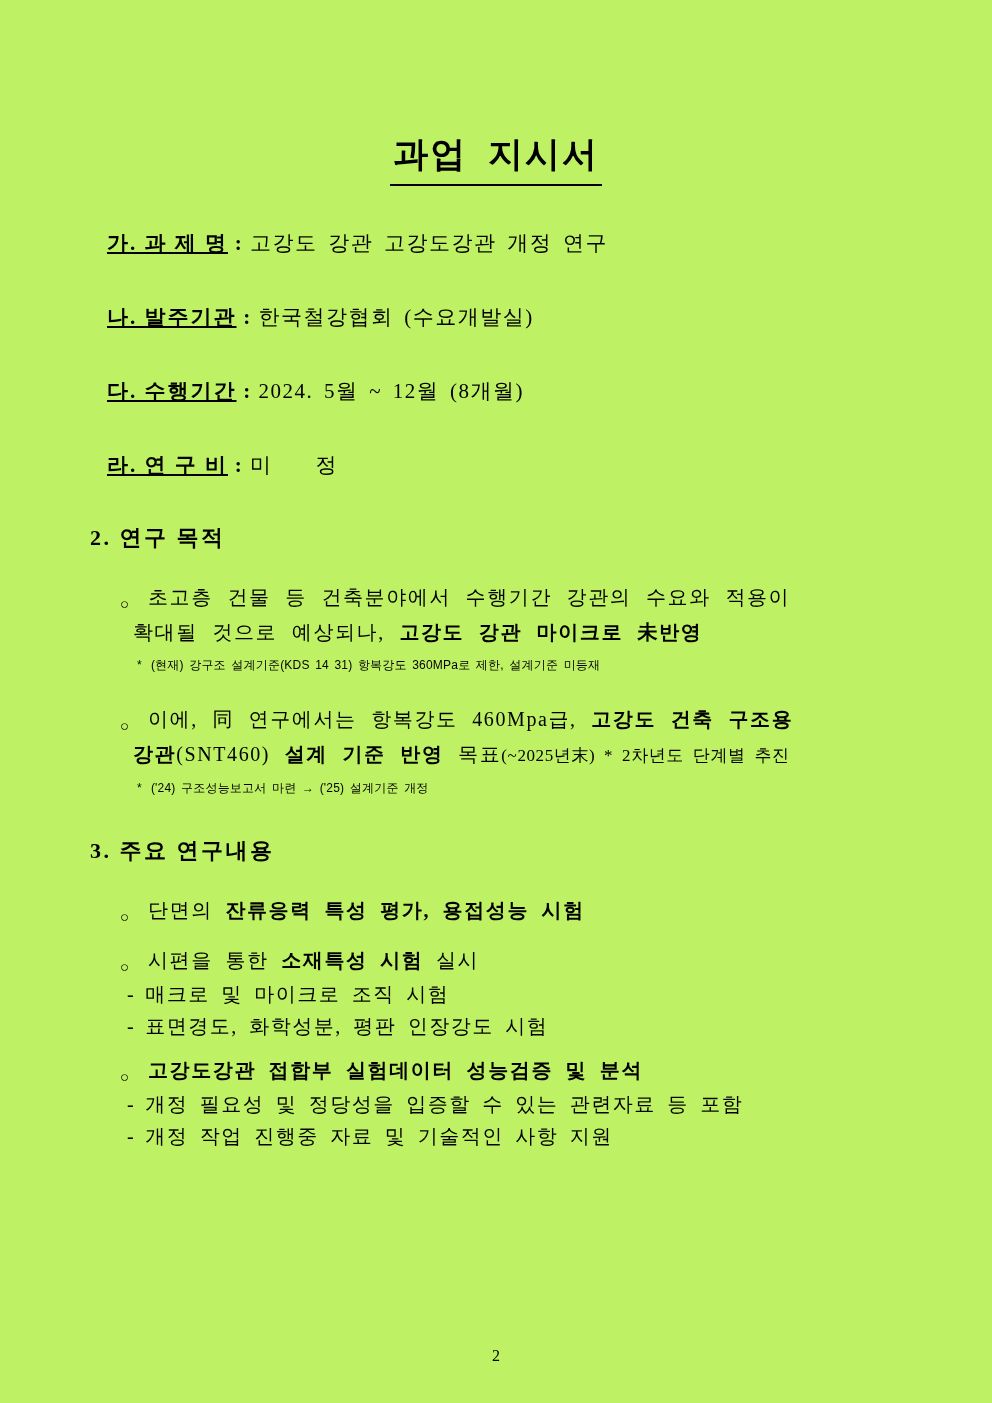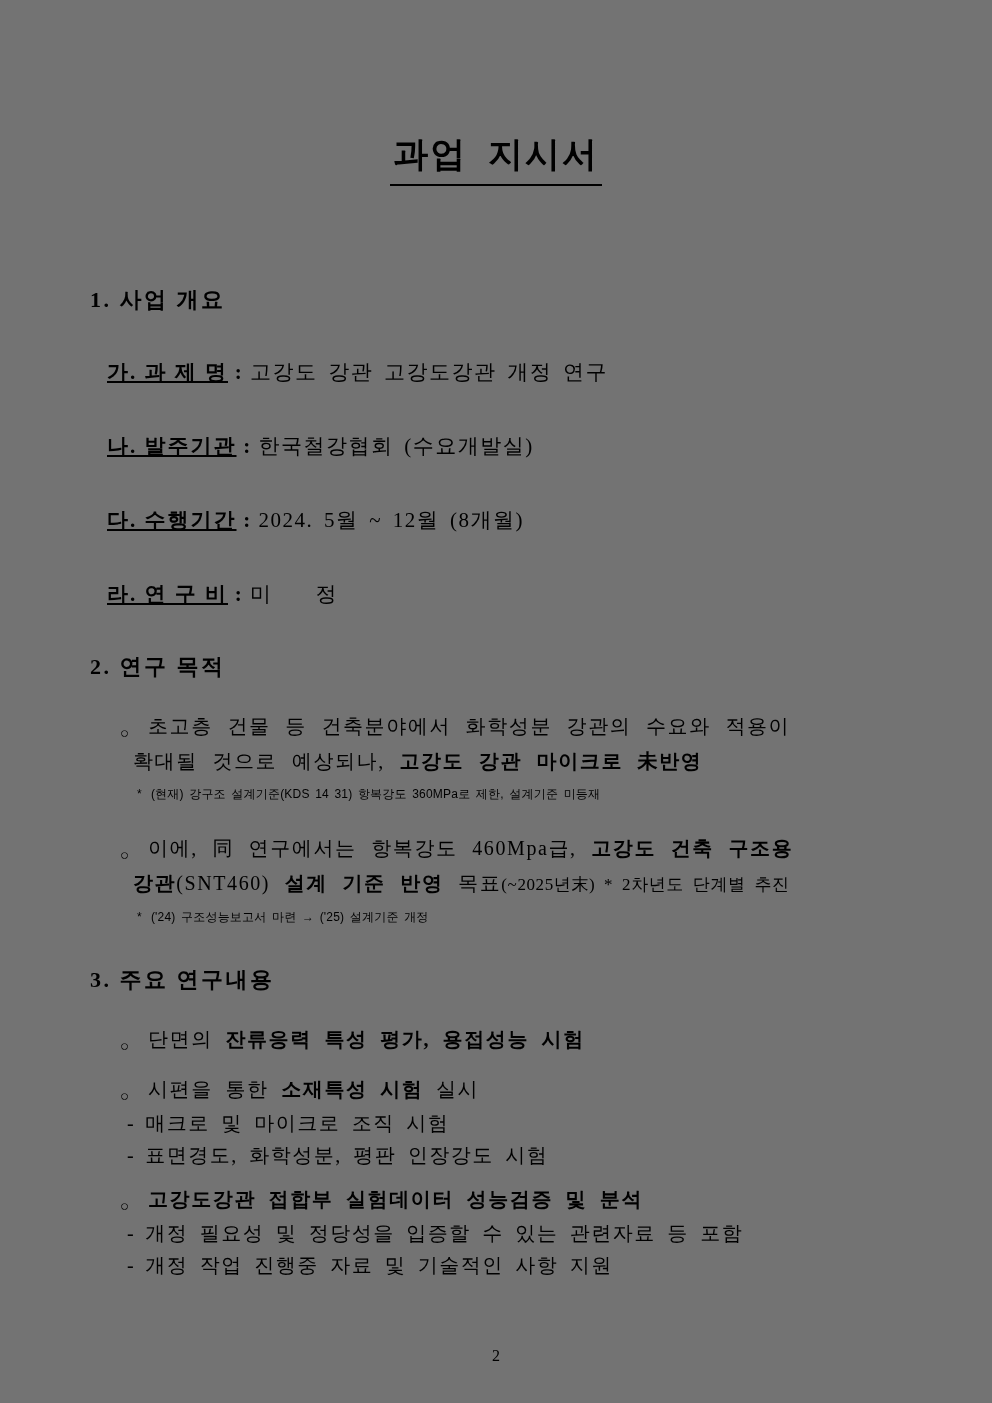--- a/index.html
+++ b/index.html
@@ -2,21 +2,21 @@
 <html><head>
 <meta charset="utf-8">
 <style>
   * { margin: 0; padding: 0; box-sizing: border-box; }
   html, body { background: #ffffff; }
   .page {
     position: relative;
     width: 992px;
     height: 1403px;
     margin: 0 auto;
-    background: #737373;
+    background: #bef264;
     color: #000000;
     font-family: "Liberation Serif", "DejaVu Serif", serif;
     overflow: hidden;
   }
 
   
   .title-wrap { padding-top: 131px; text-align: center; }
   .title-text {
     display: inline-block;
     font-size: 35px;
@@ -137,35 +137,34 @@
 </style>
 </head>
 <body>
 
 <div class="page">
 
   <div class="title-wrap">
     <span class="title-text">과업 지시서</span>
   </div>
 
-  <div class="sec-heading sec1-heading">1. 사업 개요</div>
 
   <div class="item item-1"><span class="item-label">가. 과 제 명</span><span class="item-sep"> : </span><span class="item-value">고강도 강관 고강도강관 개정 연구</span></div>
 
   <div class="item item-2"><span class="item-label">나. 발주기관</span><span class="item-sep"> : </span><span class="item-value">한국철강협회 (수요개발실)</span></div>
 
   <div class="item item-3"><span class="item-label">다. 수행기간</span><span class="item-sep"> : </span><span class="item-value">2024. 5월 ~ 12월 (8개월)</span></div>
 
   <div class="item item-4"><span class="item-label">라. 연 구 비</span><span class="item-sep"> : </span><span class="item-value">미    정</span></div>
 
   <div class="sec-heading sec2-heading">2. 연구 목적</div>
 
   <div class="bullet bullet-1">
       <span class="marker">○</span>
-      <div class="bline"><span>초고층 건물 등 건축분야에서 화학성분 강관의 수요와 적용이</span></div>
+      <div class="bline"><span>초고층 건물 등 건축분야에서 수행기간 강관의 수요와 적용이</span></div>
       <div class="bline bline2"><span>확대될 것으로 예상되나, </span><span class="b">고강도 강관 마이크로 未반영</span></div>
     </div>
 
   <div class="note"><span class="note-marker">*</span><span>(현재) 강구조 설계기준(KDS 14 31) 항복강도 360MPa로 제한, 설계기준 미등재</span></div>
 
   <div class="bullet bullet-2">
       <span class="marker">○</span>
       <div class="bline"><span>이에, 同 연구에서는 항복강도 460Mpa급, </span><span class="b">고강도 건축 구조용</span></div>
       <div class="bline bline2"><span class="b">강관</span><span>(SNT460)</span><span class="b"> 설계 기준 반영</span><span> 목표</span><span class="sm">(~2025년末) * 2차년도 단계별 추진</span></div>
     </div>

